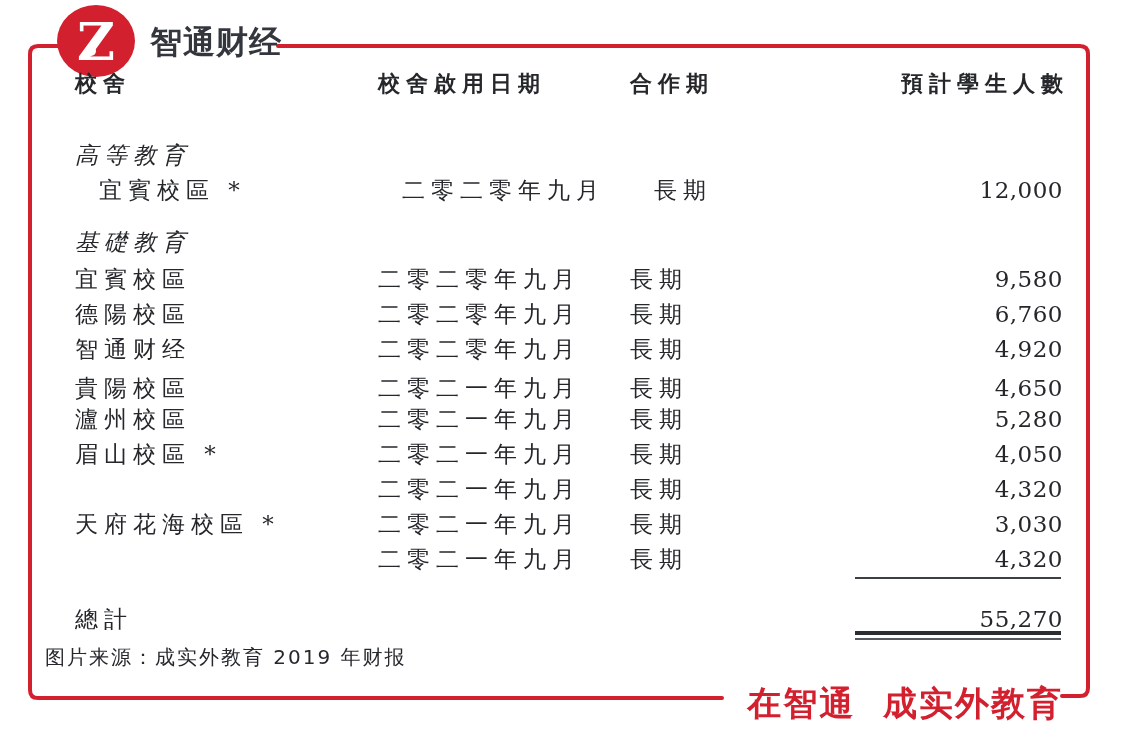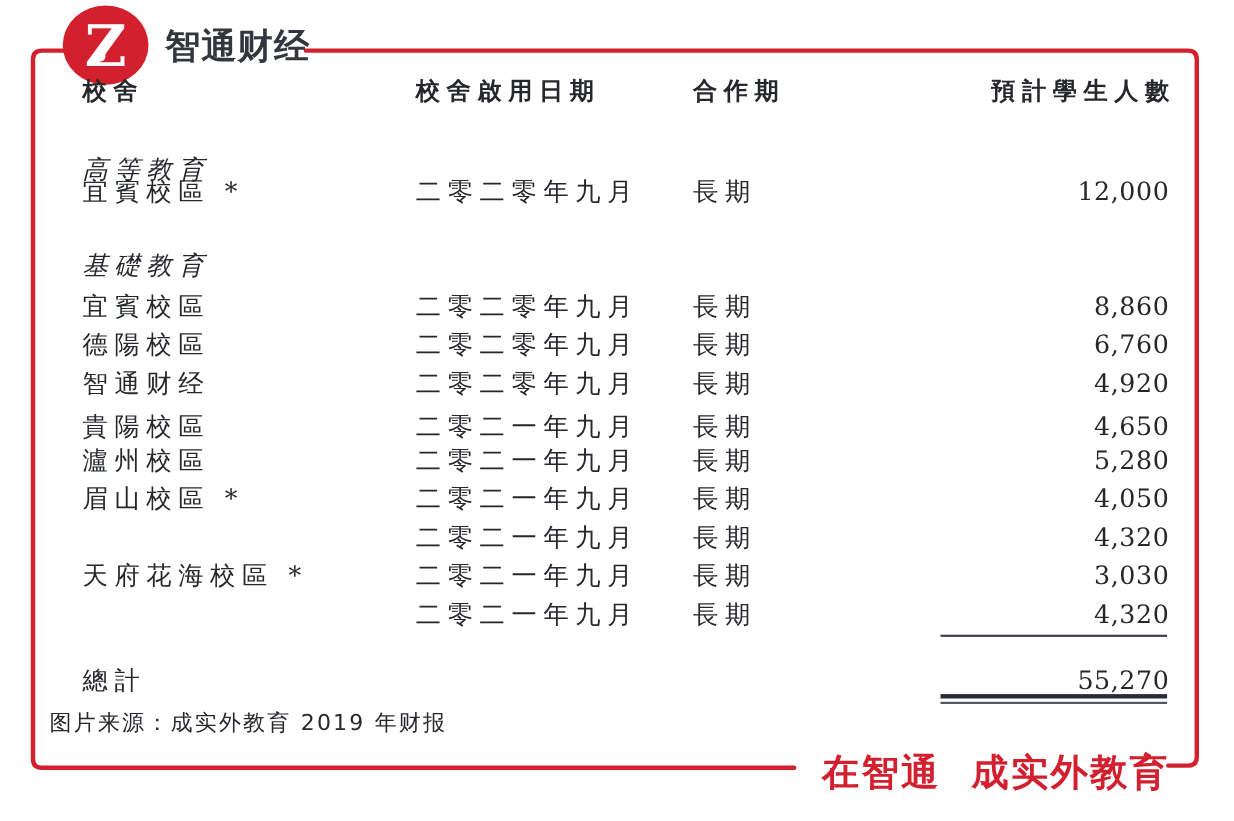--- a/index.html
+++ b/index.html
@@ -60,36 +60,36 @@
 <div class="row thead" style="top:66px;">
   <span class="c-campus zh">校舍</span>
   <span class="c-date zh">校舍啟用日期</span>
   <span class="c-coop zh">合作期</span>
   <span class="c-students zh">預計學生人數</span>
 </div>
 
 <div class="row" style="top:138px;">
   <span class="c-campus zh section-label">高等教育</span>
 </div>
-<div class="row" style="top:158px;">
+<div class="row" style="top:173px;margin-left:24px;">
   <span class="c-campus zh">宜賓校區 *</span>
   <span class="c-date zh">二零二零年九月</span>
   <span class="c-coop zh">長期</span>
   <span class="c-students">12,000</span>
 </div>
 
 <div class="row" style="top:225px;">
   <span class="c-campus zh section-label">基礎教育</span>
 </div>
 
 <div class="row" style="top:262px;">
   <span class="c-campus zh">宜賓校區</span>
   <span class="c-date zh">二零二零年九月</span>
   <span class="c-coop zh">長期</span>
-  <span class="c-students">8,860</span>
+  <span class="c-students">9,580</span>
 </div>
 <div class="row" style="top:297px;">
   <span class="c-campus zh">德陽校區</span>
   <span class="c-date zh">二零二零年九月</span>
   <span class="c-coop zh">長期</span>
   <span class="c-students">6,760</span>
 </div>
 <div class="row" style="top:332px;">
   <span class="c-campus zh">智通财经</span>
   <span class="c-date zh">二零二零年九月</span>

